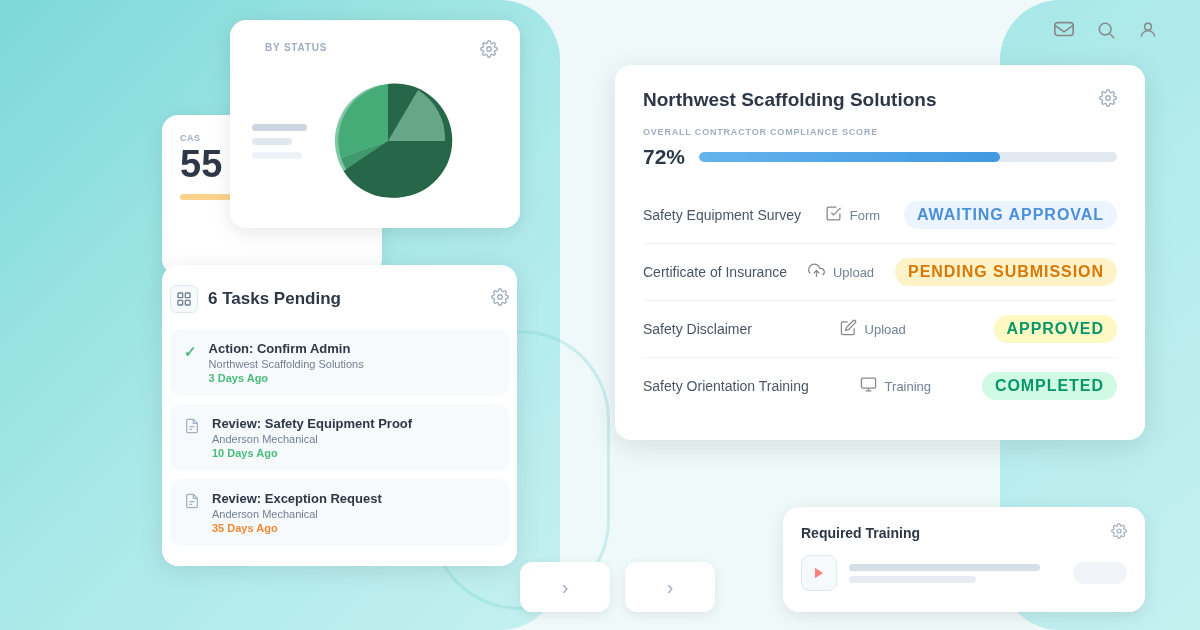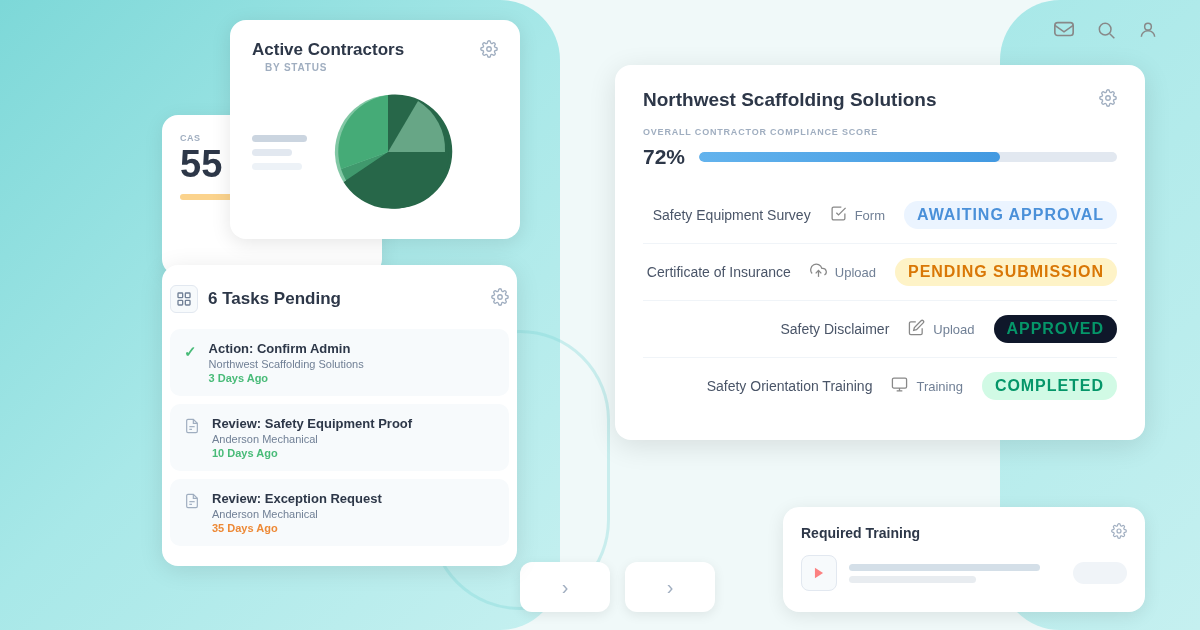--- a/index.html
+++ b/index.html
@@ -166,44 +166,43 @@
     .compliance-row { display: flex; align-items: center; gap: 12px; margin-bottom: 18px; }
     .compliance-pct { font-size: 21px; font-weight: 800; color: #2d3748; min-width: 44px; }
     .progress-bar-bg {
       flex: 1; height: 10px; background: #e2e8f0; border-radius: 5px; overflow: hidden;
     }
     .progress-bar-fill {
       height: 100%; background: linear-gradient(to right, #63b3ed, #4299e1); border-radius: 5px;
     }
 
     .compliance-row-item {
-      display: flex; align-items: center; justify-content: flex-end;
+      display: flex; align-items: center; justify-content: space-between;
       padding: 14px 0;
       border-bottom: 1px solid #f0f4f8;
-      gap: 19px;
     }
     .compliance-row-item:last-child { border-bottom: none; }
     .row-item-name { font-size: 14px; color: #4a5568; font-weight: 500; }
     .row-item-type {
       display: flex; align-items: center; gap: 8px;
       font-size: 13px; color: #718096;
     }
     .type-icon { font-size: 15px; color: #718096; }
 
     .badge {
       padding: 5px 13px;
       border-radius: 20px;
       font-size: 16px;
       font-weight: 700;
       letter-spacing: 0.06em;
       text-transform: uppercase;
     }
     .badge-awaiting { background: #ebf4ff; color: #4a90d9; }
     .badge-pending { background: #fef3c7; color: #d97706; }
-    .badge-approved { background: #0f172a; color: #059669; }
+    .badge-approved { background: #fef9c3; color: #059669; }
     .badge-completed { background: #d1fae5; color: #059669; }
 
     
     .card-training {
       position: absolute;
       bottom: 18px; right: 55px;
       width: 362px; height: 105px;
       background: white;
       border-radius: 16px;
       padding: 16px 18px;
@@ -288,21 +287,20 @@
 
 <div class="card-cas">
   <div class="cas-label">CAS</div>
   <div class="cas-number">55</div>
   <div class="cas-bar"></div>
 </div>
 
 <div class="card-contractors">
   <div class="card-header">
     <div>
-      <div class="card-title">Active Contractors</div>
       <div class="card-subtitle">BY STATUS</div>
     </div>
     <div class="gear-icon">
       <svg width="18" height="18" viewBox="0 0 24 24" fill="none" stroke="#a0aec0" stroke-width="1.8">
         <circle cx="12" cy="12" r="3"></circle>
         <path d="M19.4 15a1.65 1.65 0 0 0 .33 1.82l.06.06a2 2 0 0 1-2.83 2.83l-.06-.06a1.65 1.65 0 0 0-1.82-.33 1.65 1.65 0 0 0-1 1.51V21a2 2 0 0 1-4 0v-.09A1.65 1.65 0 0 0 9 19.4a1.65 1.65 0 0 0-1.82.33l-.06.06a2 2 0 0 1-2.83-2.83l.06-.06A1.65 1.65 0 0 0 4.68 15a1.65 1.65 0 0 0-1.51-1H3a2 2 0 0 1 0-4h.09A1.65 1.65 0 0 0 4.6 9a1.65 1.65 0 0 0-.33-1.82l-.06-.06a2 2 0 0 1 2.83-2.83l.06.06A1.65 1.65 0 0 0 9 4.68a1.65 1.65 0 0 0 1-1.51V3a2 2 0 0 1 4 0v.09a1.65 1.65 0 0 0 1 1.51 1.65 1.65 0 0 0 1.82-.33l.06-.06a2 2 0 0 1 2.83 2.83l-.06.06A1.65 1.65 0 0 0 19.4 9a1.65 1.65 0 0 0 1.51 1H21a2 2 0 0 1 0 4h-.09a1.65 1.65 0 0 0-1.51 1z"></path>
       </svg>
     </div>
   </div>
   <div class="pie-area">

